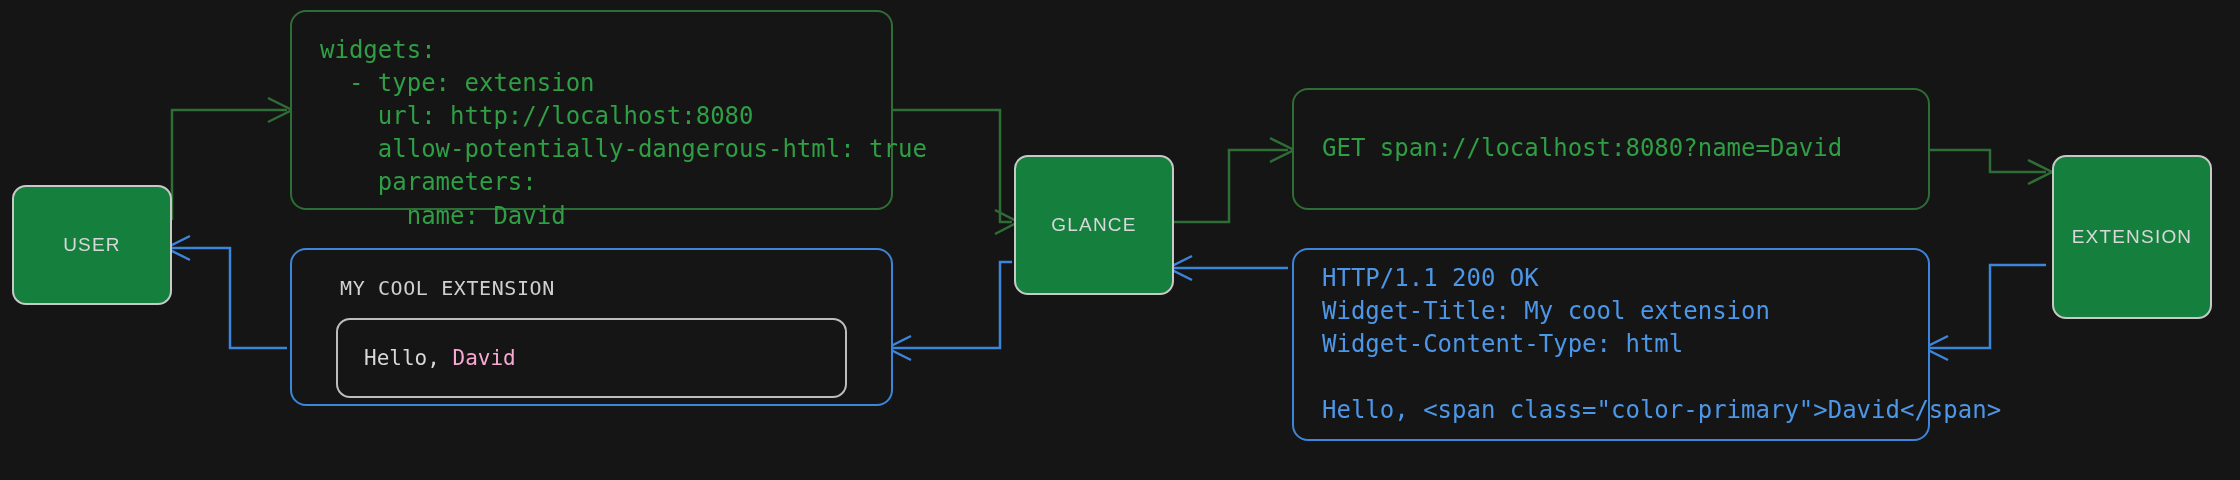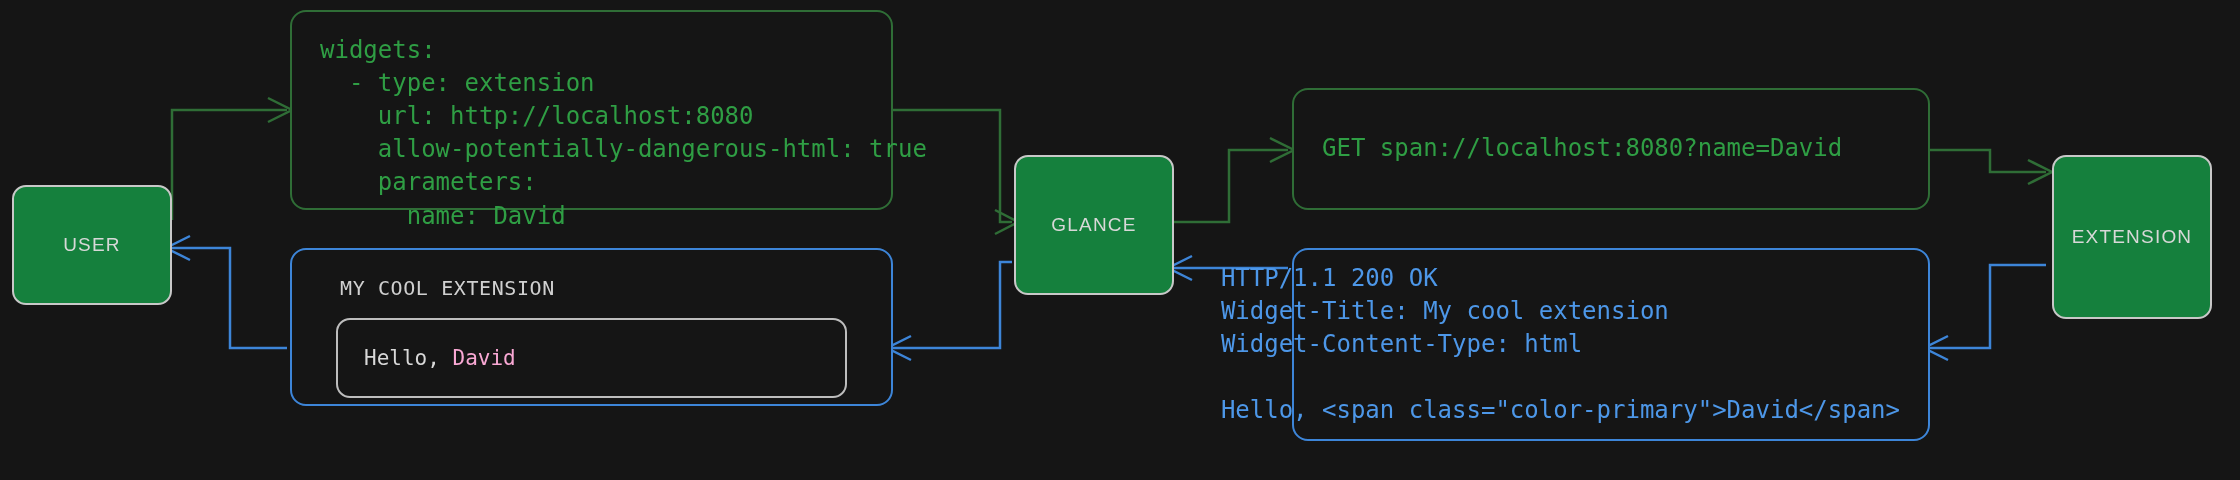--- a/index.html
+++ b/index.html
@@ -131,21 +131,21 @@
     url: http://localhost:8080
     allow-potentially-dangerous-html: true
     parameters:
       name: David</pre>
   </div>
 
   <div class="box green" style="left:1292px; top:88px; width:638px; height:122px; display:flex; align-items:center;">
     <pre class="code green">GET span://localhost:8080?name=David</pre>
   </div>
 
-  <div class="box blue" style="left:1292px; top:248px; width:638px; height:193px; display:flex; align-items:center;justify-content:flex-end;">
+  <div class="box blue" style="left:1292px; top:248px; width:638px; height:193px; display:flex; align-items:center;">
     <pre class="code blue">HTTP/1.1 200 OK
 Widget-Title: My cool extension
 Widget-Content-Type: html
 
 Hello, &lt;span class="color-primary"&gt;David&lt;/span&gt;</pre>
   </div>
 
   <div class="box blue" style="left:290px; top:248px; width:603px; height:158px; padding:26px 34px;">
     <div class="widget-title">MY COOL EXTENSION</div>
     <div class="widget-inner">

